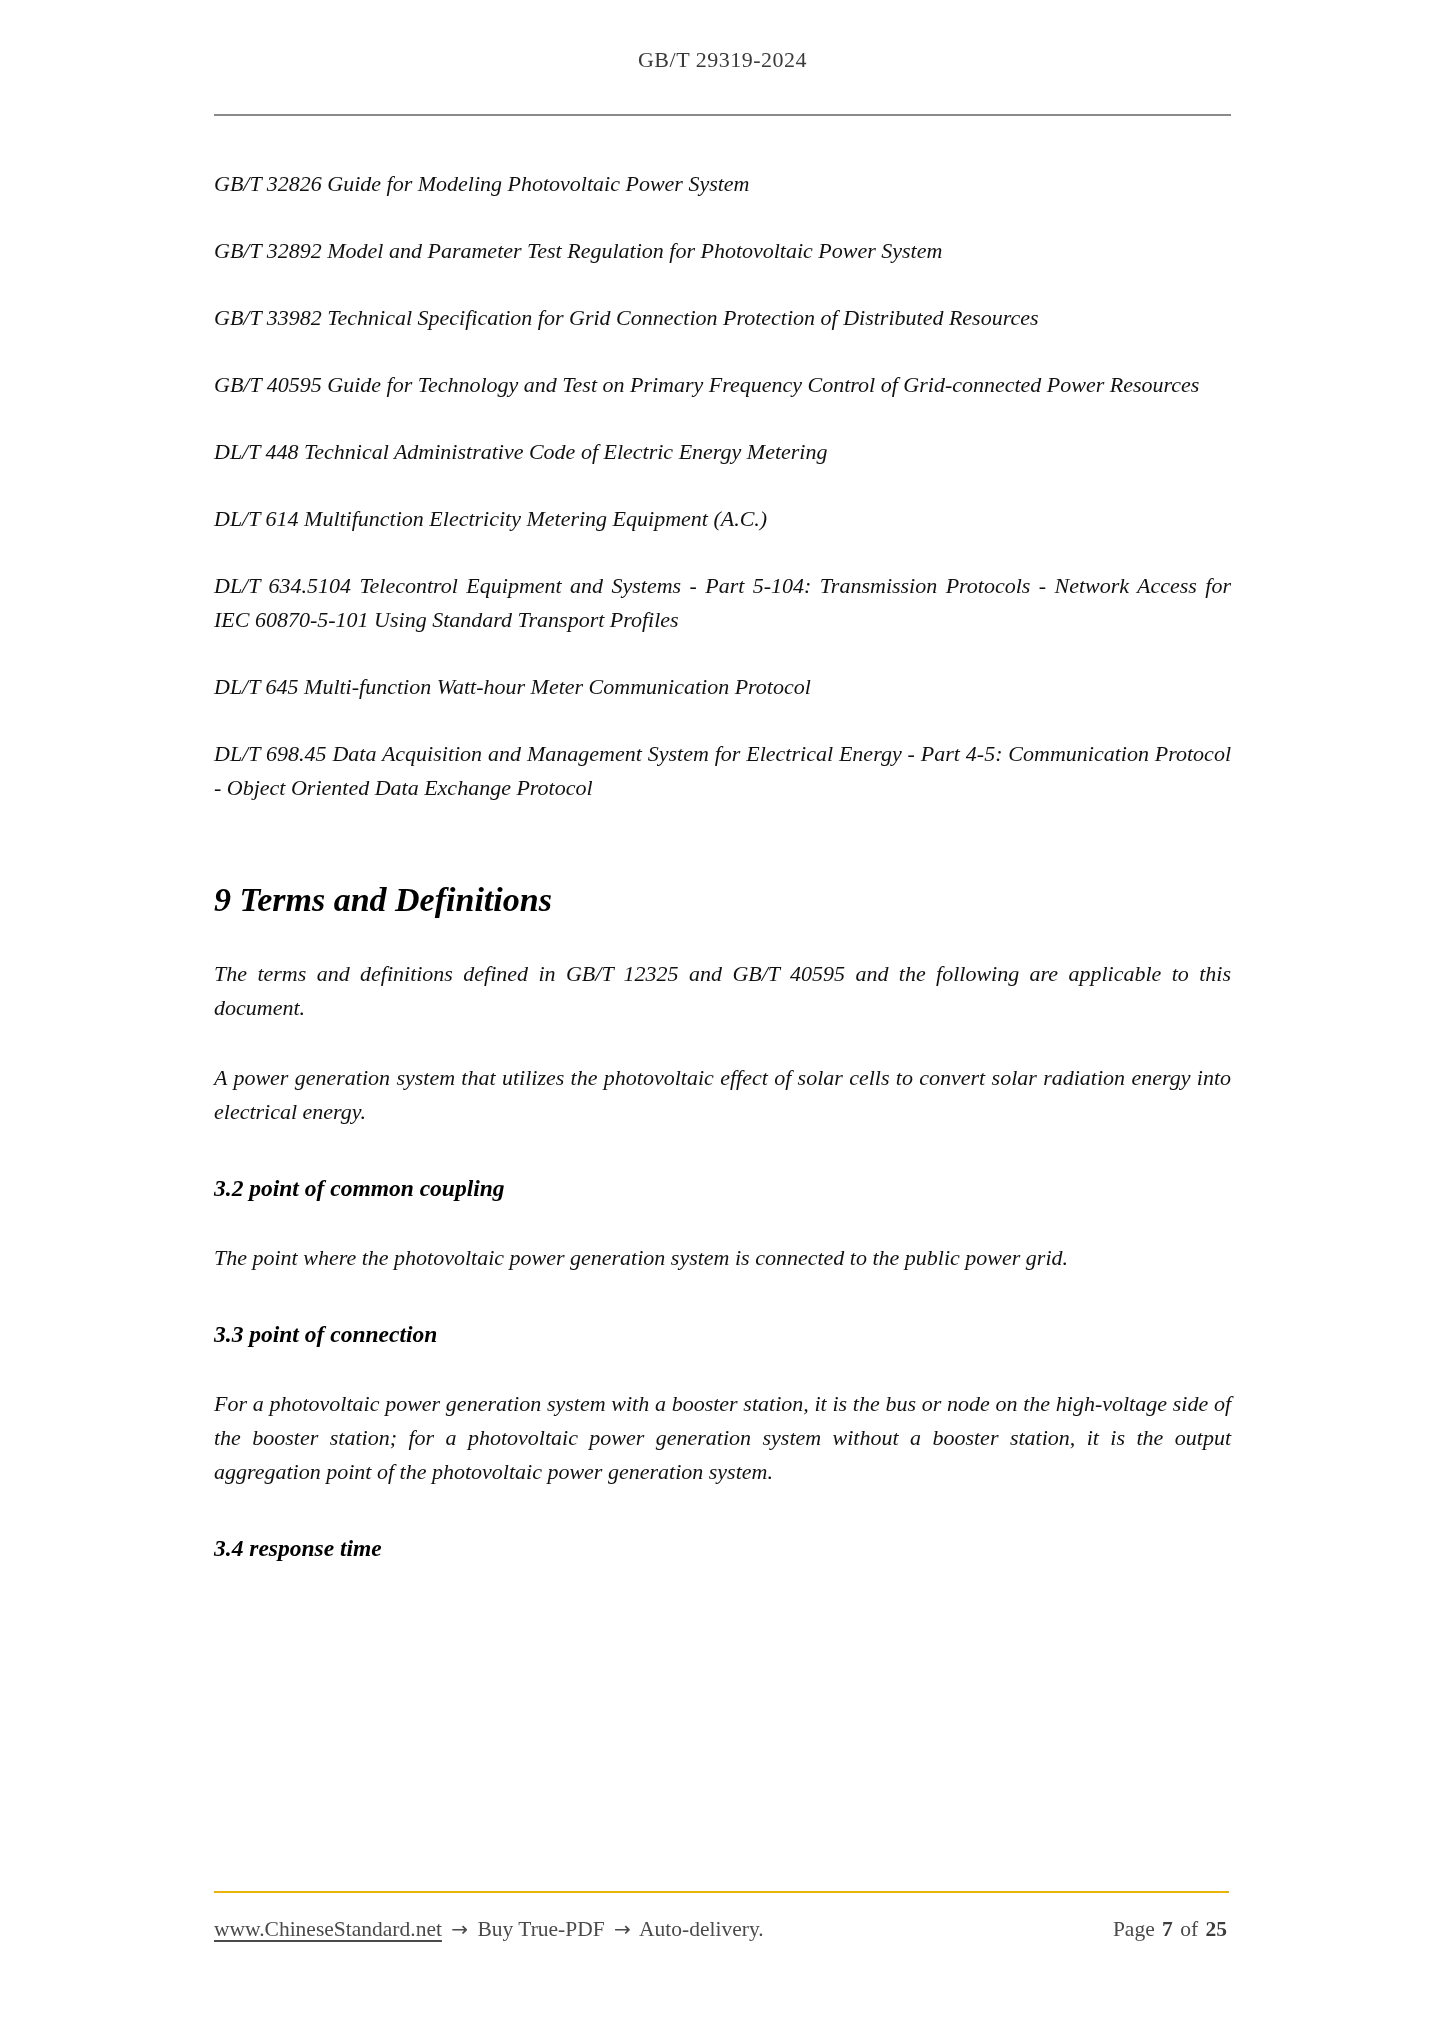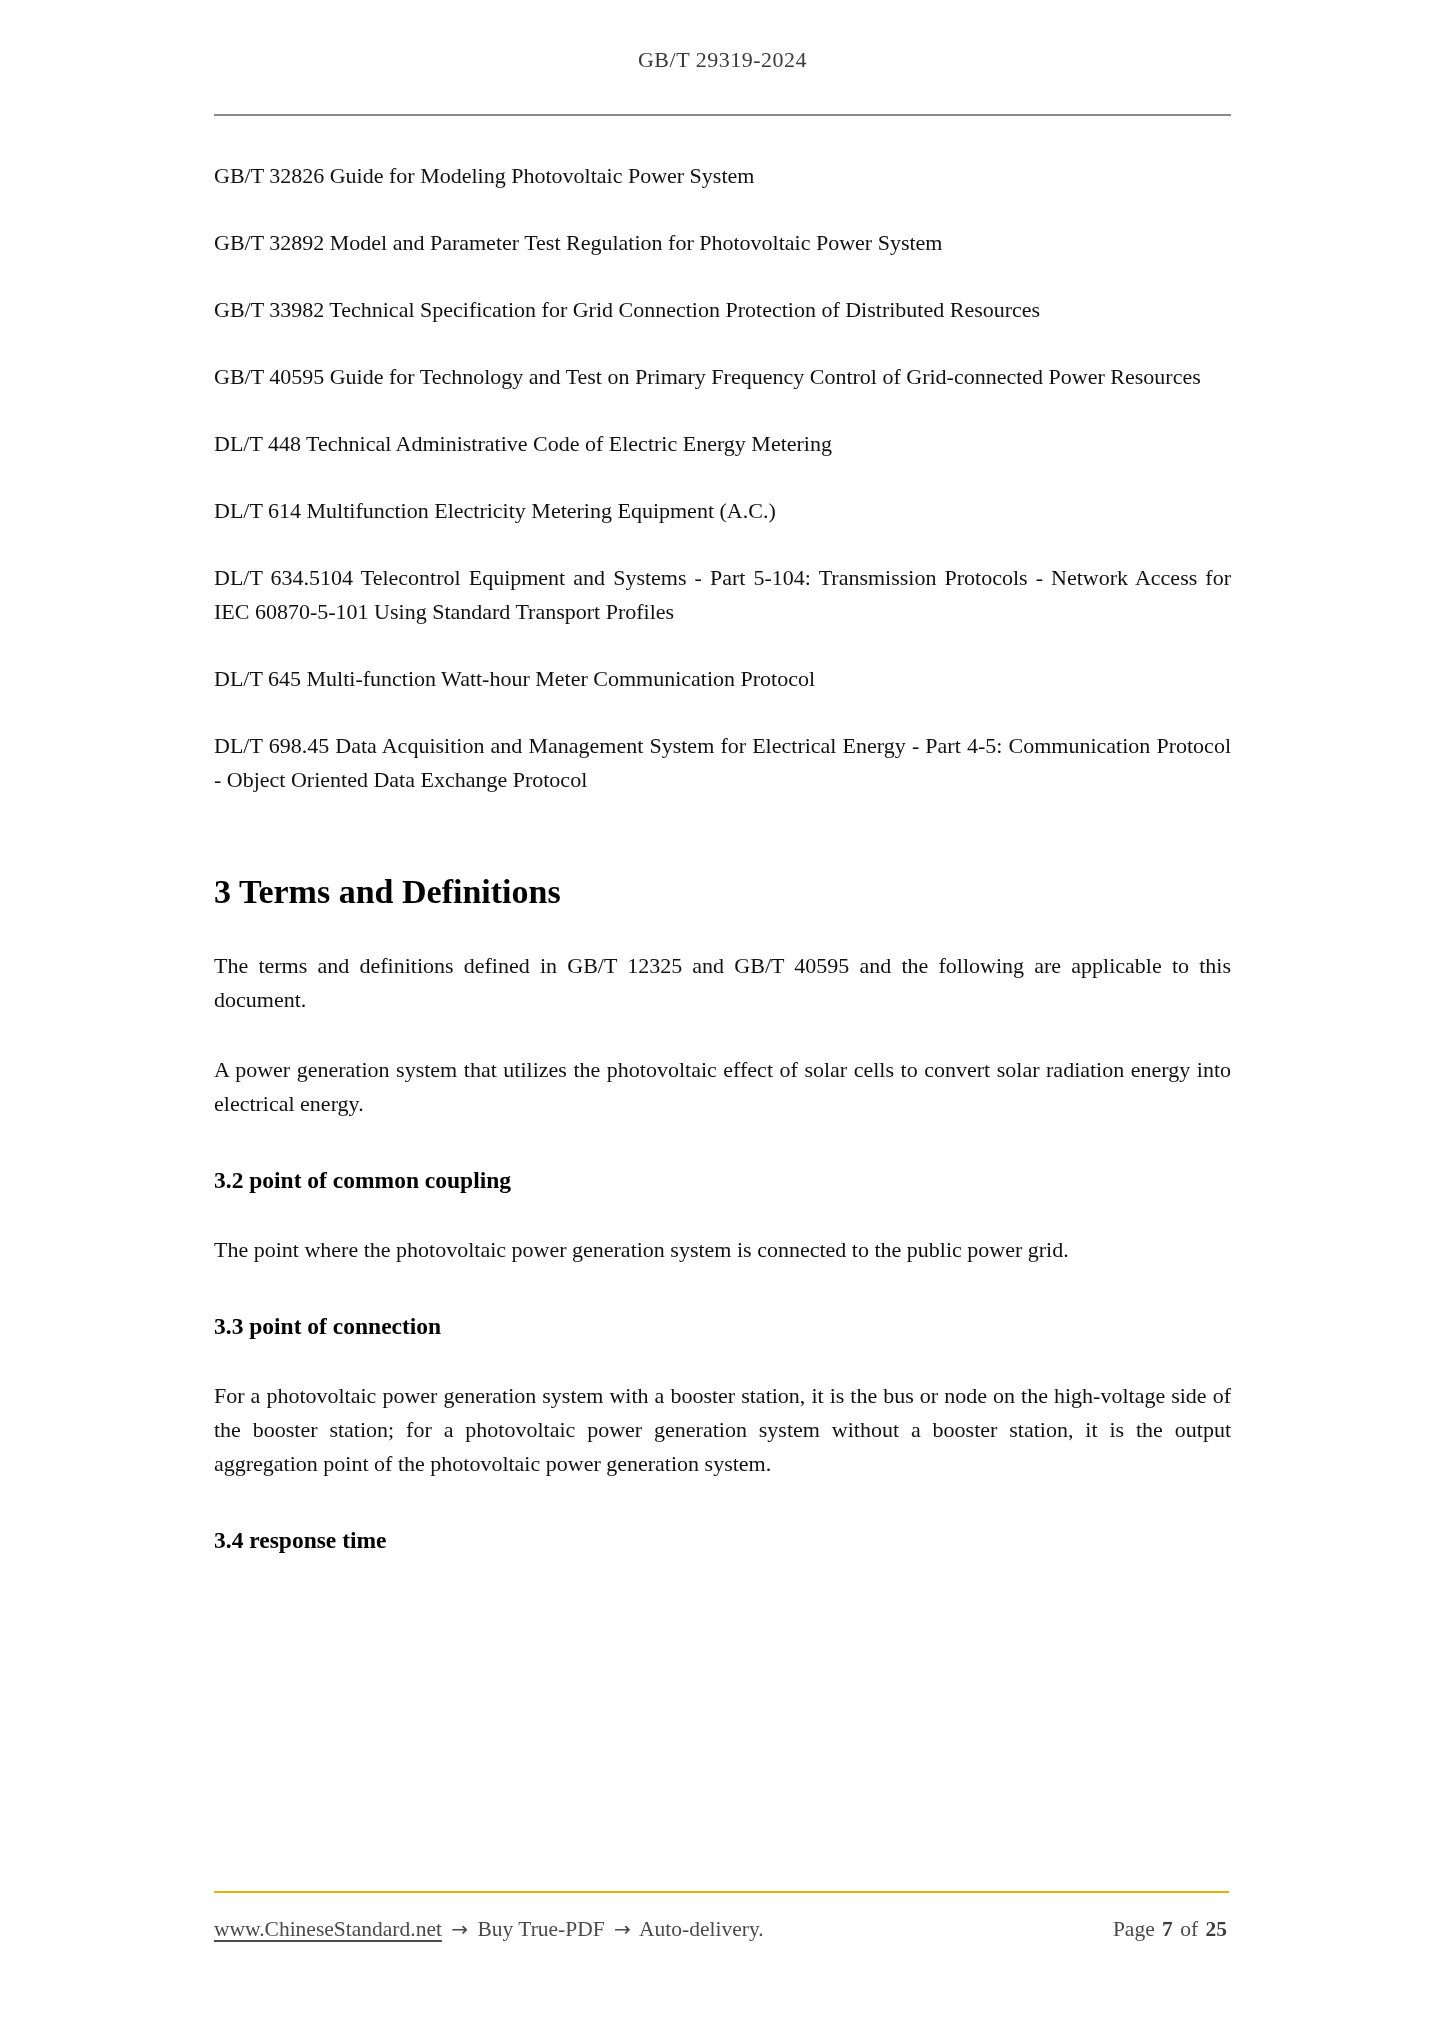--- a/index.html
+++ b/index.html
@@ -27,21 +27,22 @@
   .header-title {
     text-align: center;
     font-size: 22px;
     line-height: 28px;
     color: #3a3a3a;
     letter-spacing: 0.5px;
   }
   
   .content {
     margin: 0 214px;
-    padding-top: 10px;
+    padding-top: 18px;
+    font-style: italic;
   }
   .content p.ref {
     margin: 33px 0 0 0;
     font-size: 22px;
     line-height: 34px;
     text-align: justify;
   }
   .content h1 {
     margin: 74px 0 0 0;
     font-size: 34px;
@@ -119,21 +120,21 @@
     <p class="ref">GB/T 32826 Guide for Modeling Photovoltaic Power System</p>
     <p class="ref">GB/T 32892 Model and Parameter Test Regulation for Photovoltaic Power System</p>
     <p class="ref">GB/T 33982 Technical Specification for Grid Connection Protection of Distributed Resources</p>
     <p class="ref">GB/T 40595 Guide for Technology and Test on Primary Frequency Control of Grid-connected Power Resources</p>
     <p class="ref">DL/T 448 Technical Administrative Code of Electric Energy Metering</p>
     <p class="ref">DL/T 614 Multifunction Electricity Metering Equipment (A.C.)</p>
     <p class="ref">DL/T 634.5104 Telecontrol Equipment and Systems - Part 5-104: Transmission Protocols - Network Access for IEC 60870-5-101 Using Standard Transport Profiles</p>
     <p class="ref">DL/T 645 Multi-function Watt-hour Meter Communication Protocol</p>
     <p class="ref">DL/T 698.45 Data Acquisition and Management System for Electrical Energy - Part 4-5: Communication Protocol - Object Oriented Data Exchange Protocol</p>
 
-    <h1>3 Terms and Definitions</h1>
+    <h1>9 Terms and Definitions</h1>
 
     <p class="body">The terms and definitions defined in GB/T 12325 and GB/T 40595 and the following are applicable to this document.</p>
 
     <p class="body">A power generation system that utilizes the photovoltaic effect of solar cells to convert solar radiation energy into electrical energy.</p>
 
     <h2>3.2 point of common coupling</h2>
     <p class="body">The point where the photovoltaic power generation system is connected to the public power grid.</p>
 
     <h2>3.3 point of connection</h2>
     <p class="body">For a photovoltaic power generation system with a booster station, it is the bus or node on the high-voltage side of the booster station; for a photovoltaic power generation system without a booster station, it is the output aggregation point of the photovoltaic power generation system.</p>

